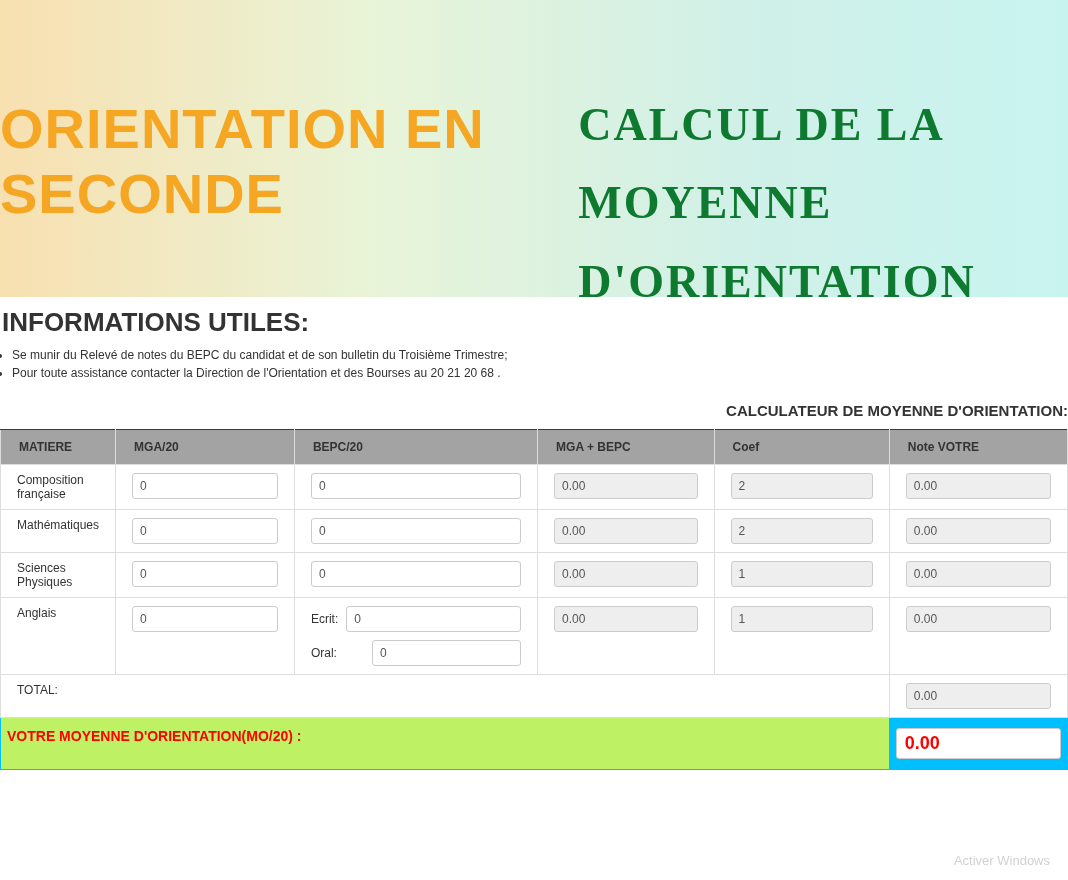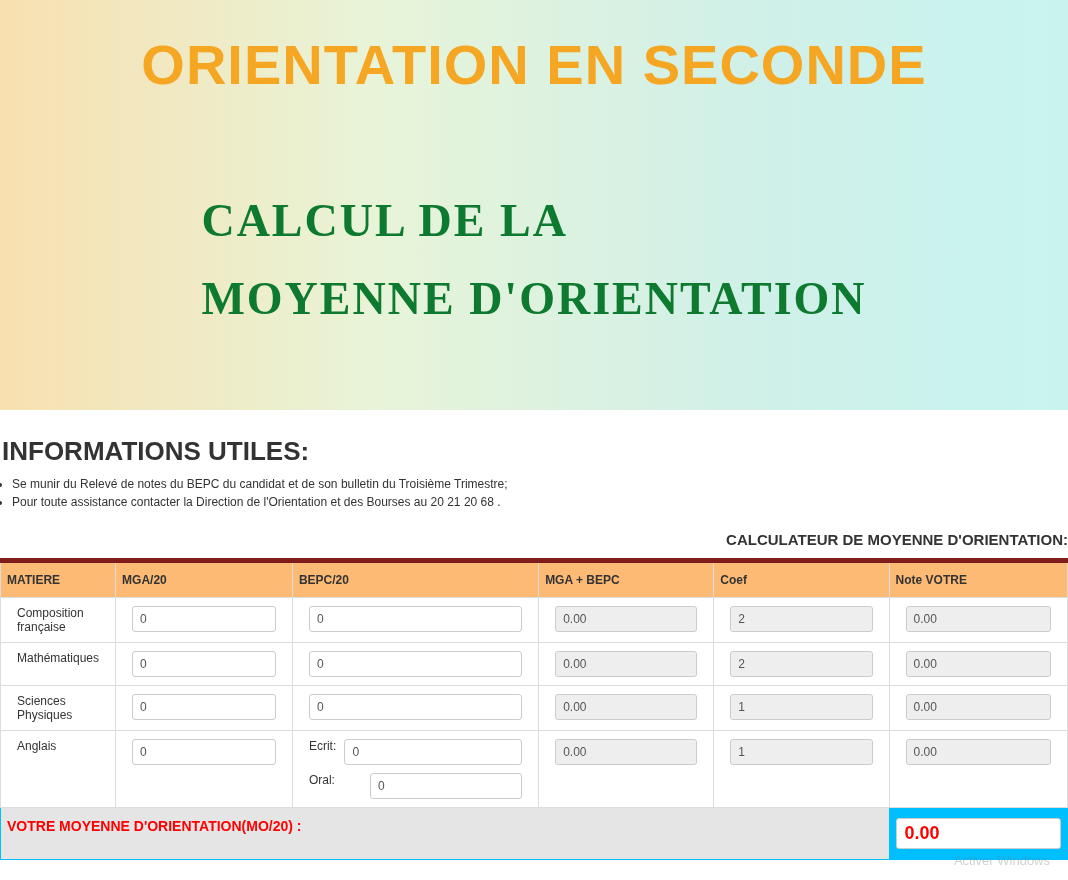--- a/index.html
+++ b/index.html
@@ -1,44 +1,43 @@
 <!DOCTYPE html>
 <html><head>
 <meta charset="utf-8">
 <style>
 * { box-sizing: border-box; margin: 0; padding: 0; }
 body { font-family: Arial, Helvetica, sans-serif; background: #fff; width: 1068px; }
 
 .banner {
-  height: 410px;
+  height: 297px;
   background: linear-gradient(to right, #f8e0b0 0%, #e8f4d8 35%, #d0f0e8 70%, #c8f4f0 100%);
   display: flex;
-  flex-direction: column;
   align-items: center;
-  padding-top: 32px;
+  padding-top: 25px;
 }
 .banner-title {
   color: #f5a623;
   font-size: 56px;
   font-weight: bold;
   letter-spacing: 1px;
   font-family: Arial, sans-serif;
 }
 .banner-subtitle {
   color: #0d7a2f;
   font-size: 46px;
   font-weight: bold;
   text-align: left;
   margin-top: 85px;
   line-height: 1.7;
   font-family: 'Georgia', serif;
   letter-spacing: 2px;
 }
 
-.content { padding-top: 8px; margin-top: 16px; }
+.content { padding-top: 8px; }
 .info-title {
   font-size: 26px;
   font-weight: bold;
   padding: 2px 0 4px 2px;
   color: #333;
 }
 .info-list {
   padding: 4px 0 14px 12px;
   font-size: 12px;
   color: #333;
@@ -57,45 +56,45 @@
 th, td {
   border: 1px solid #ddd;
   padding: 8px 16px;
   font-size: 12px;
   text-align: left;
   vertical-align: top;
   color: #333;
 }
 th {
   font-weight: bold;
-  background: #fdba74;
-  padding: 10px 6px;
-  border-top: 5px solid #7f1d1d;
+  background: #a3a3a3;
+  padding: 10px 18px;
+  border-top: 1px solid #7f1d1d;
 }
 td.label { width: 100px; }
 
 input[type=text] {
   width: 100%;
   padding: 5px 7px;
   font-size: 12px;
   border: 1px solid #ccc;
   border-radius: 3px;
   color: #555;
   background: #fff;
 }
 input.readonly {
   background: #eee;
   color: #555;
 }
-.sub-row { display: flex; gap: 6px; margin-bottom: 8px; }
+.sub-row { display: flex; align-items: center; gap: 6px; margin-bottom: 8px; }
 .sub-row:last-child { margin-bottom: 0; gap: 35px; }
 .sub-label { font-size: 12px; width: 36px; }
 
 .result-row td {
-  background: #e5e5e5;
+  background: #bef264;
   color: #ff0000;
   font-weight: bold;
   font-size: 14px;
   border-color: #00bfff;
   padding: 10px 6px;
 }
 .result-output {
   background: #fff !important;
   color: #ff0000;
   font-size: 18px;
@@ -181,20 +180,24 @@
           </div>
           <div class="sub-row">
             <span class="sub-label">Oral:</span>
             <input type="text" value="0" style="">
           </div>
         </td>
         <td><input type="text" class="readonly" readonly="" value="0.00" style=""></td>
         <td><input type="text" class="readonly" readonly="" value="1" style=""></td>
         <td><input type="text" class="readonly" readonly="" value="0.00" style=""></td>
       </tr>
+      <tr>
+        <td colspan="5">TOTAL:</td>
+        <td><input type="text" class="readonly" readonly="" value="0.00" style=""></td>
+      </tr>
       <tr class="result-row">
         <td colspan="5">VOTRE MOYENNE D'ORIENTATION(MO/20) :</td>
         <td style="background:#00bfff;">
             <div class="result-output">0.00</div>
           </td>
       </tr>
     </tbody>
   </table>
 </div>
 

